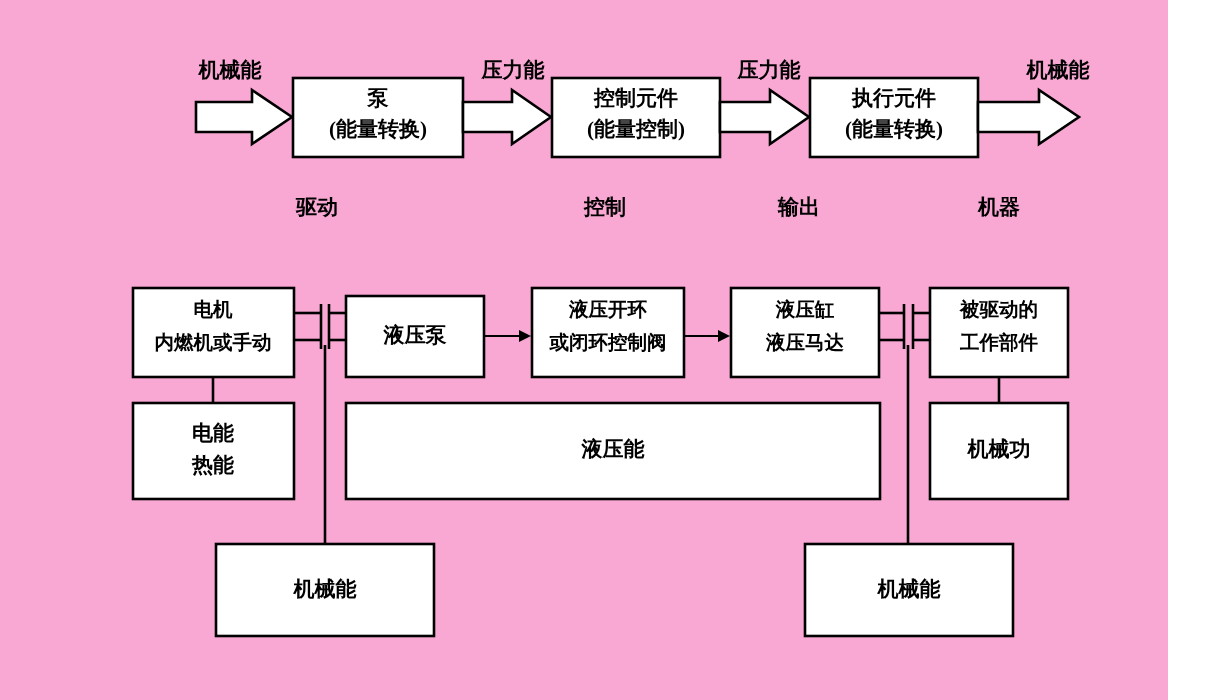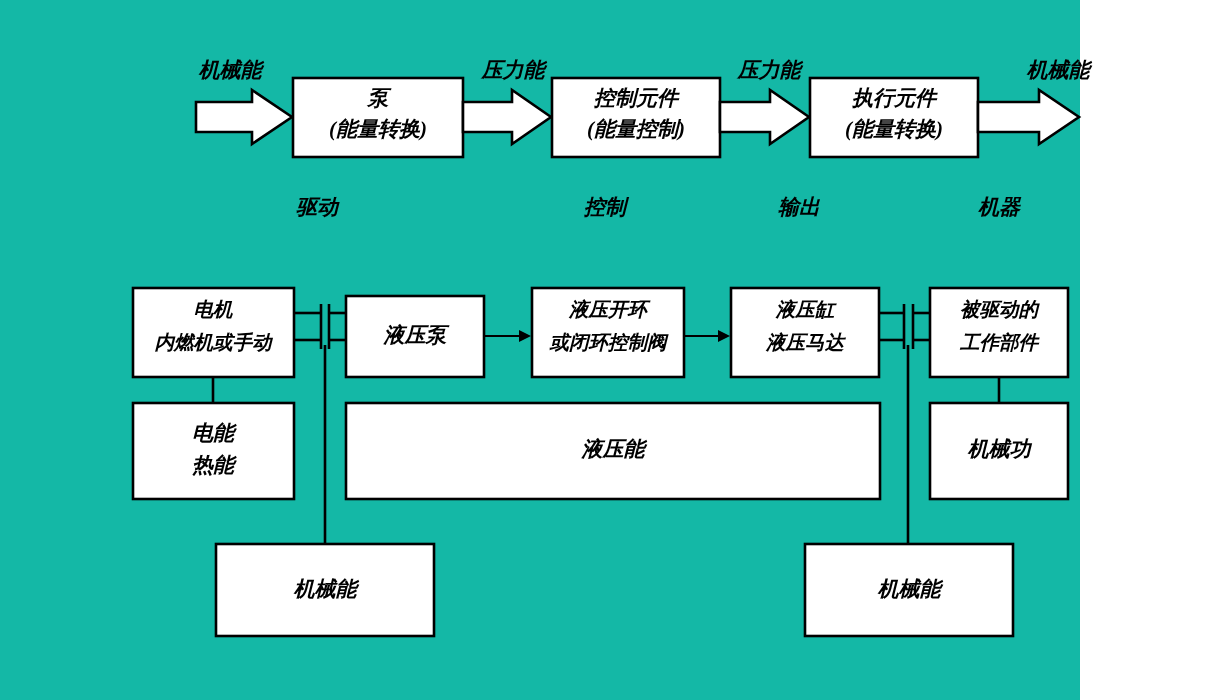--- a/index.html
+++ b/index.html
@@ -8,24 +8,23 @@
     background: #ffffff;
   }
   body {
     width: 1224px;
     height: 700px;
     overflow: hidden;
     font-family: "Liberation Serif", "DejaVu Serif", serif;
   }
   #canvas {
     position: relative;
-    width: 1080px;
+    width: 1168px;
     height: 700px;
-    background: #14b8a6;
-    font-style: italic;
+    background: #f9a8d4;
   }
   svg.diagram {
     position: absolute;
     top: 0;
     left: 0;
     width: 1224px;
     height: 700px;
   }
   .boxrect {
     fill: #ffffff;

